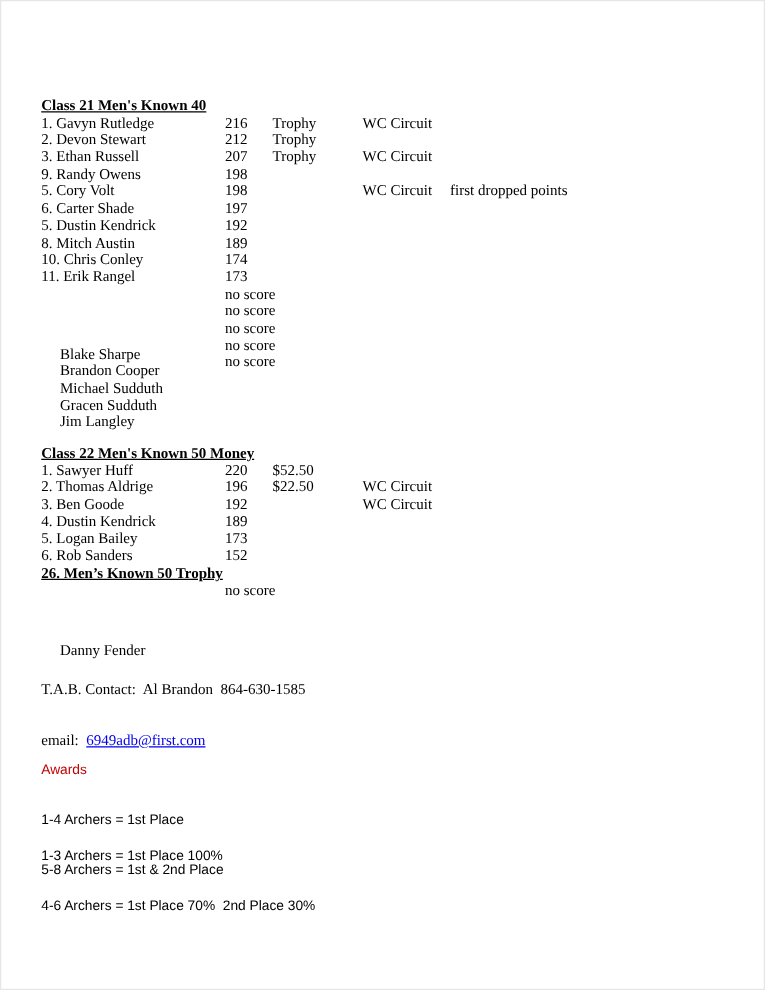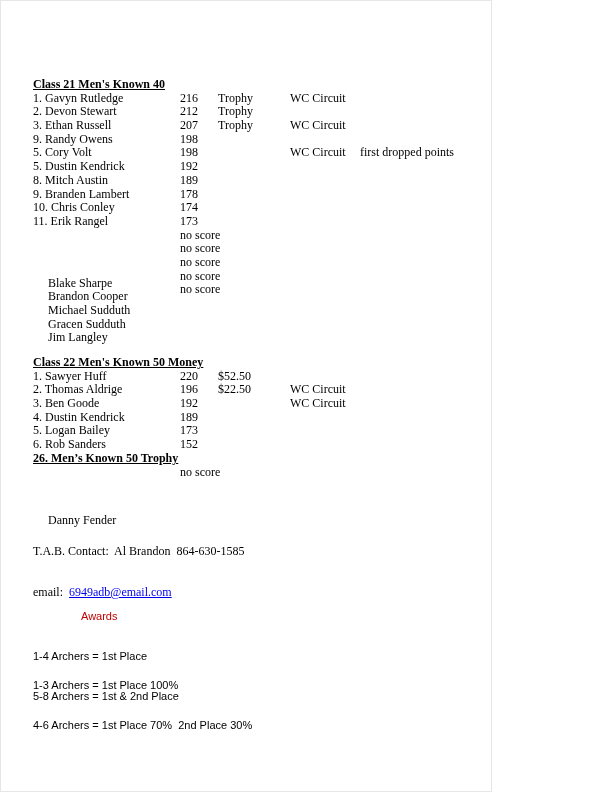--- a/index.html
+++ b/index.html
@@ -1,18 +1,18 @@
 <!DOCTYPE html>
 <html><head>
 <meta charset="utf-8">
 <style>
   html, body { margin: 0; padding: 0; background: #ffffff; }
   .page {
     position: relative;
-    width: 492px;
+    width: 612px;
     height: 792px;
     background: #ffffff;
     color: #000000;
     font-family: "Liberation Serif", serif;
     font-size: 12px;
     overflow: hidden;
     box-shadow: inset 0 0 0 1px #e6e6e6;
   }
   .section { position: absolute; left: 33px; width: 560px; line-height: 13.7px; }
   .heading { font-weight: bold; text-decoration: underline; white-space: pre; }
@@ -26,21 +26,21 @@
   .c-note    { left: 327px; }
   .contact { position: absolute; left: 33px; top: 517px; line-height: 13.8px; white-space: pre; }
   .email-link { color: #0000ee; text-decoration: underline; cursor: pointer; }
   .sans {
     font-family: "Liberation Sans", sans-serif;
     font-size: 11px;
     line-height: 13.2px;
     white-space: pre;
   }
   .awards { position: absolute; left: 33px; top: 584px; }
-  .awards-heading { color: #c00000; margin-left: 48px; }
+  .awards-heading { color: #c00000; }
   .payback { position: absolute; left: 33px; top: 653px; }
 </style>
 </head>
 <body>
 
 <div class="page">
 
   <div class="section" style="top:78px">
     <div class="heading">Class 21 Men's Known 40</div>
     <div>
@@ -73,36 +73,36 @@
     <span class="cell c-note"></span>
   </div>
         <div class="row">
     <span class="cell c-name">5. Cory Volt</span>
     <span class="cell c-score">198</span>
     <span class="cell c-extra"></span>
     <span class="cell c-circuit">WC Circuit</span>
     <span class="cell c-note">first dropped points</span>
   </div>
         <div class="row">
+    <span class="cell c-name">6. Carter Shade</span>
+    <span class="cell c-score">197</span>
+    <span class="cell c-extra"></span>
+    <span class="cell c-circuit"></span>
+    <span class="cell c-note"></span>
+  </div>
+        <div class="row">
     <span class="cell c-name">5. Dustin Kendrick</span>
     <span class="cell c-score">192</span>
     <span class="cell c-extra"></span>
     <span class="cell c-circuit"></span>
     <span class="cell c-note"></span>
   </div>
         <div class="row">
     <span class="cell c-name">8. Mitch Austin</span>
     <span class="cell c-score">189</span>
-    <span class="cell c-extra"></span>
-    <span class="cell c-circuit"></span>
-    <span class="cell c-note"></span>
-  </div>
-        <div class="row">
-    <span class="cell c-name">9. Branden Lambert</span>
-    <span class="cell c-score">178</span>
     <span class="cell c-extra"></span>
     <span class="cell c-circuit"></span>
     <span class="cell c-note"></span>
   </div>
         <div class="row">
     <span class="cell c-name">10. Chris Conley</span>
     <span class="cell c-score">174</span>
     <span class="cell c-extra"></span>
     <span class="cell c-circuit"></span>
     <span class="cell c-note"></span>
@@ -208,21 +208,21 @@
     <span class="cell c-score">no score</span>
     <span class="cell c-extra"></span>
     <span class="cell c-circuit"></span>
     <span class="cell c-note"></span>
   </div>
       </div>
   </div>
 
   <div class="contact">
     <div>T.A.B. Contact:  Al Brandon  864-630-1585</div>
-    <div><span>email:  </span><a class="email-link" href="#">6949adb@email.com</a></div>
+    <div><span>email:  </span><a class="email-link" href="#">6949adb@first.com</a></div>
   </div>
 
   <div class="awards sans">
     <div class="awards-heading">Awards</div>
     <div>1-4 Archers = 1st Place</div>
     <div>5-8 Archers = 1st &amp; 2nd Place</div>
   </div>
 
   <div class="payback sans">
     <div>1-3 Archers = 1st Place 100%</div>

